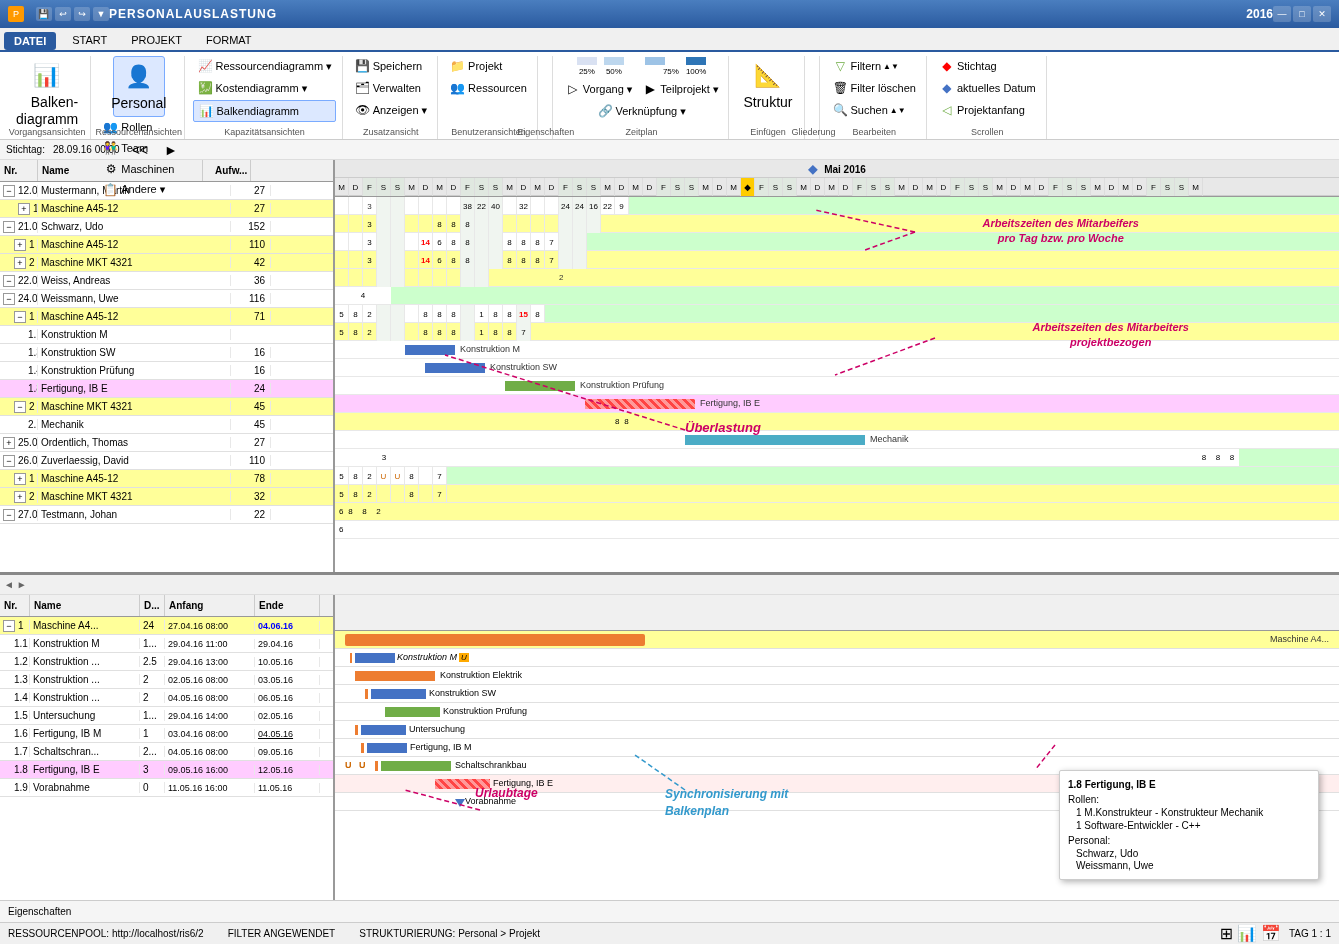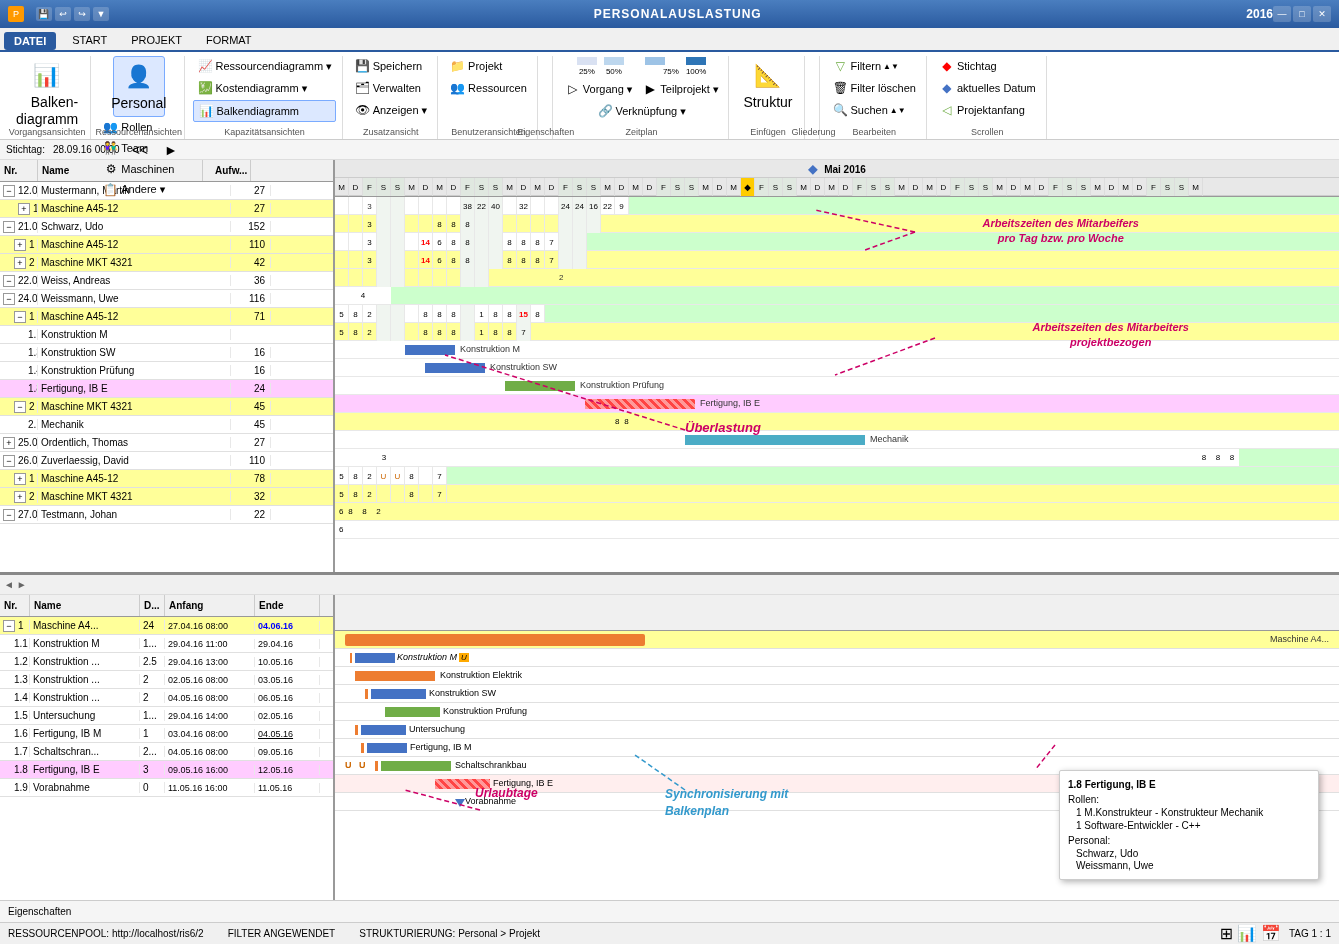--- a/index.html
+++ b/index.html
@@ -4,21 +4,21 @@
   <style>
     * { margin: 0; padding: 0; box-sizing: border-box; }
     body { font-family: 'Segoe UI', Arial, sans-serif; font-size: 11px; background: #f0f0f0; width: 1339px; height: 944px; overflow: hidden; }
 
     
     #titlebar { background: linear-gradient(to bottom, #4a7ebf, #2a5a9f); height: 28px; display: flex; align-items: center; justify-content: space-between; padding: 0 8px; color: white; font-size: 11px; }
     #titlebar .left-icons { display: flex; align-items: center; gap: 4px; }
     #titlebar .app-icon { width: 16px; height: 16px; background: #ff9900; border-radius: 2px; display: inline-flex; align-items: center; justify-content: center; font-size: 9px; color: white; }
     #titlebar .title-icons { display: flex; gap: 3px; margin-left: 8px; }
     #titlebar .title-icons span { width: 16px; height: 14px; background: rgba(255,255,255,0.2); border-radius: 2px; display: inline-flex; align-items: center; justify-content: center; font-size: 9px; cursor: pointer; }
-    #titlebar .center-title { flex: 1; text-align: center; font-weight: bold; letter-spacing: 1px; font-size: 12px; }
+    #titlebar .center-title { flex: 1; text-align: left; font-weight: bold; letter-spacing: 1px; font-size: 12px; }
     #titlebar .year-title { font-size: 12px; font-weight: bold; }
     #titlebar .window-controls { display: flex; gap: 2px; }
     #titlebar .window-controls span { width: 18px; height: 16px; background: rgba(255,255,255,0.2); border-radius: 2px; display: inline-flex; align-items: center; justify-content: center; font-size: 9px; cursor: pointer; }
 
     
     #ribbon-tabs { background: #f0f0f0; display: flex; align-items: flex-end; padding: 0 4px; height: 24px; border-bottom: 2px solid #2a5a9f; }
     #ribbon-tabs .tab { padding: 4px 12px; font-size: 11px; cursor: pointer; border-radius: 3px 3px 0 0; }
     #ribbon-tabs .tab.datei { background: #2a5a9f; color: white; border-radius: 3px; margin-right: 4px; padding: 3px 10px; font-weight: bold; }
 
     

